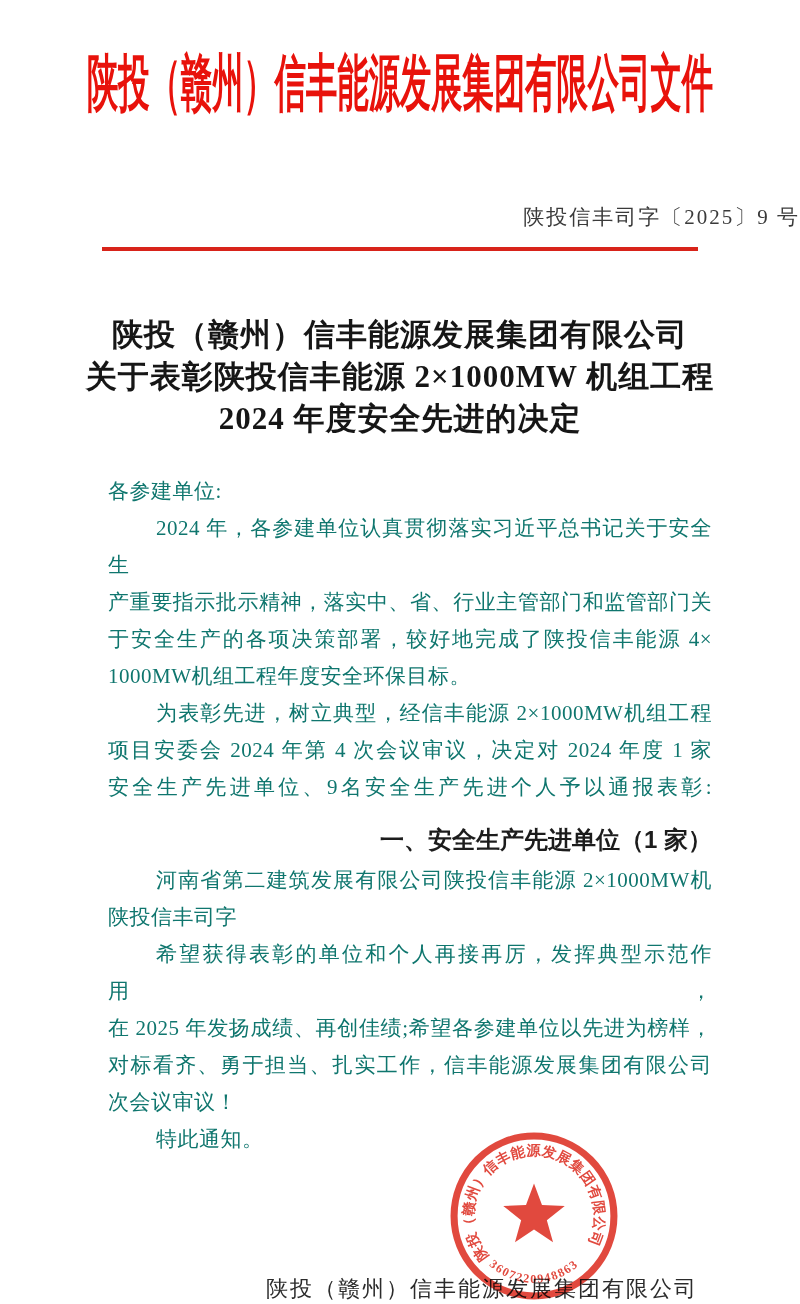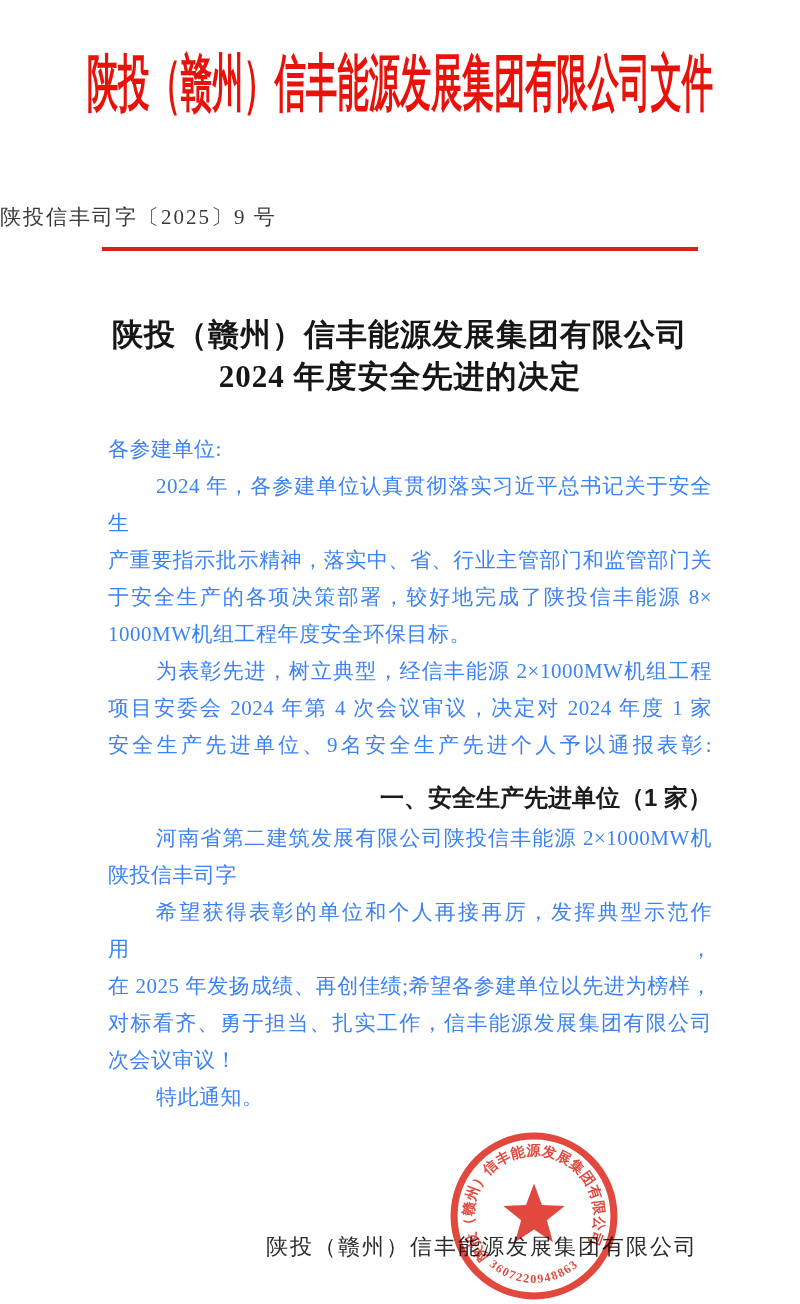--- a/index.html
+++ b/index.html
@@ -29,21 +29,21 @@
     color: #e8120b;
     transform: scaleX(0.505);
     transform-origin: center;
     letter-spacing: 0px;
     font-family: "Liberation Serif", serif;
   }
   .doc-number {
     margin-top: 86px;
     font-size: 21px;
     line-height: 30px;
-    text-align: left;
+    text-align: right;
     color: #3a3a3a;
     letter-spacing: 2px;
   }
   .red-line {
     margin: 15px auto 0 auto;
     width: 596px;
     height: 4px;
     background: #d8231a;
   }
   .title {
@@ -58,21 +58,21 @@
     letter-spacing: 1px;
   }
   .body {
     margin: 33px 88px 0 108px;
     width: 604px;
   }
   .line {
     font-size: 21px;
     line-height: 37px;
     text-align: justify;
-    color: #3b82f6;
+    color: #0f766e;
     letter-spacing: 0.5px;
   }
   .line.j { text-align-last: justify; }
   .line.l { text-align-last: auto; }
   .line.ind { text-indent: 48px; }
   .heading {
     margin: 15px 0 4px 0;
     font-size: 24px;
     line-height: 37px;
     font-weight: bold;
@@ -113,29 +113,30 @@
   <div class="red-head">
     <span class="red-head-text">陕投（赣州）信丰能源发展集团有限公司文件</span>
   </div>
 
   <div class="doc-number">陕投信丰司字〔2025〕9 号</div>
 
   <div class="red-line"></div>
 
   <div class="title">
     <div class="title-line">陕投（赣州）信丰能源发展集团有限公司</div>
+    <div class="title-line">关于表彰陕投信丰能源 2×1000MW 机组工程</div>
     <div class="title-line">2024 年度安全先进的决定</div>
   </div>
 
   <div class="body">
     <div class="line l">各参建单位:</div>
 
     <div class="line j ind">2024 年，各参建单位认真贯彻落实习近平总书记关于安全生</div>
     <div class="line j">产重要指示批示精神，落实中、省、行业主管部门和监管部门关</div>
-    <div class="line j">于安全生产的各项决策部署，较好地完成了陕投信丰能源 8×</div>
+    <div class="line j">于安全生产的各项决策部署，较好地完成了陕投信丰能源 4×</div>
     <div class="line l">1000MW机组工程年度安全环保目标。</div>
 
     <div class="line j ind">为表彰先进，树立典型，经信丰能源 2×1000MW机组工程</div>
     <div class="line j">项目安委会 2024 年第 4 次会议审议，决定对 2024 年度 1 家</div>
     <div class="line j">安全生产先进单位、9名安全生产先进个人予以通报表彰:</div>
 
     <div class="heading">一、安全生产先进单位（1 家）</div>
 
     <div class="line j ind">河南省第二建筑发展有限公司陕投信丰能源 2×1000MW机</div>
     <div class="line l">陕投信丰司字</div>

